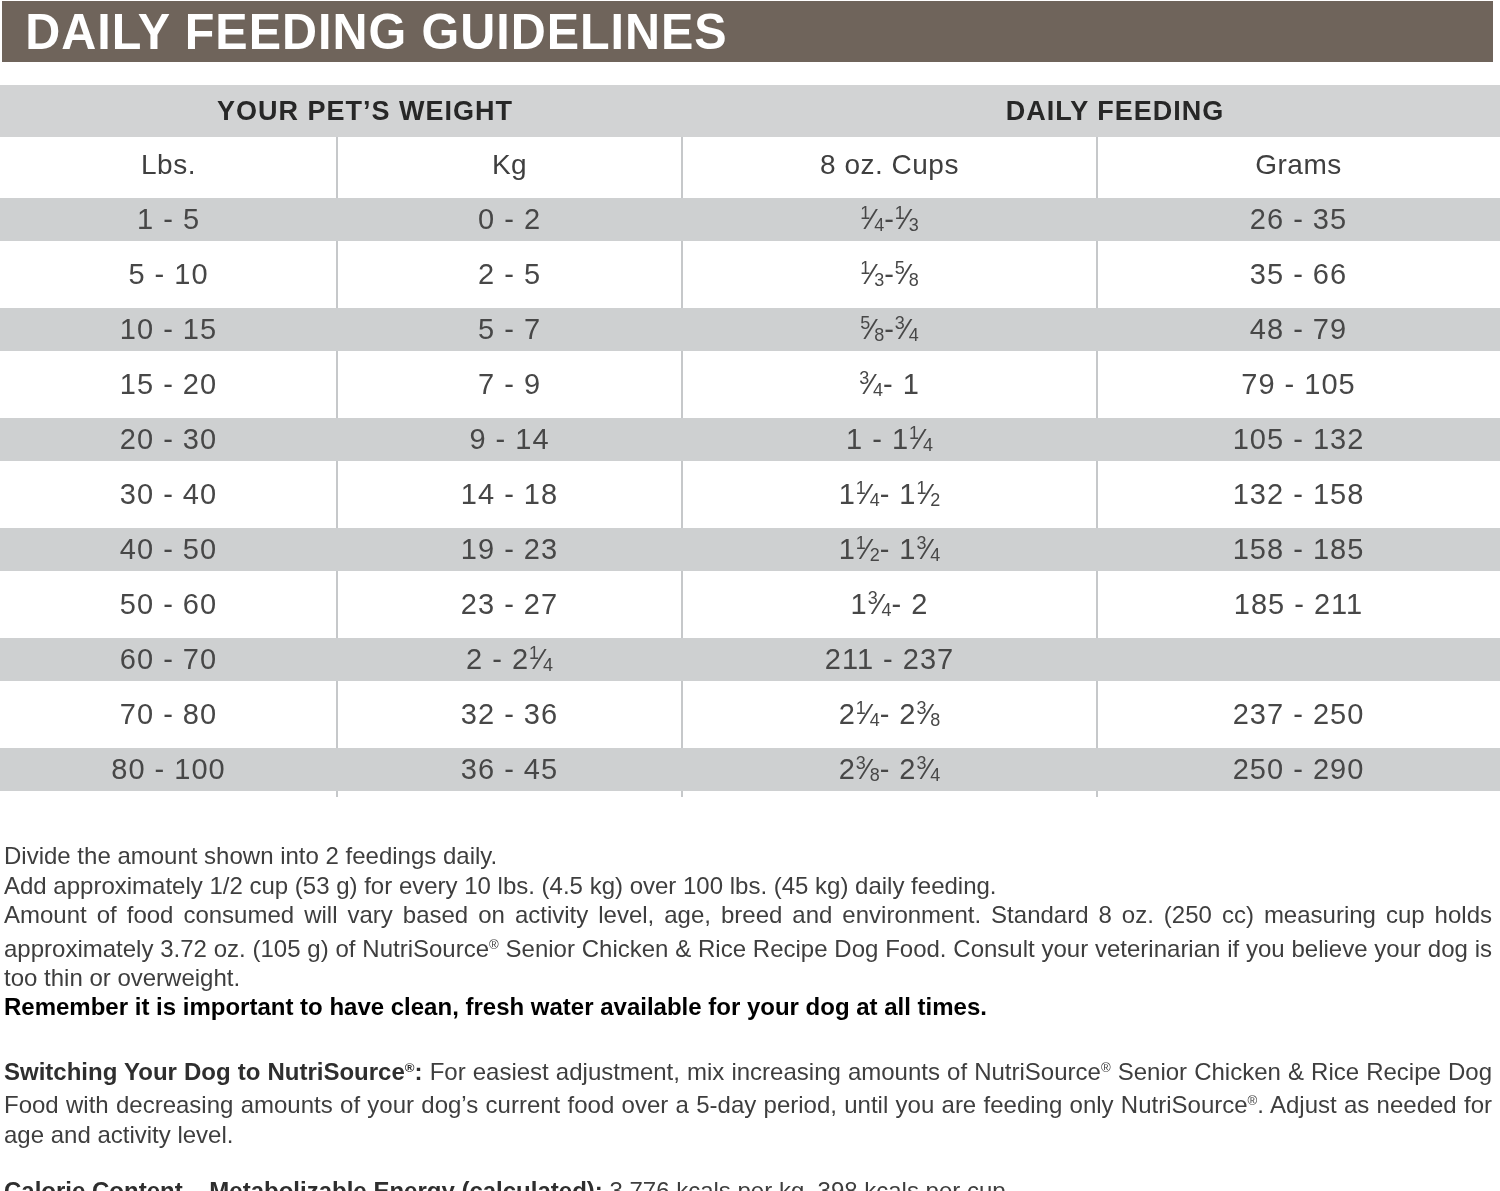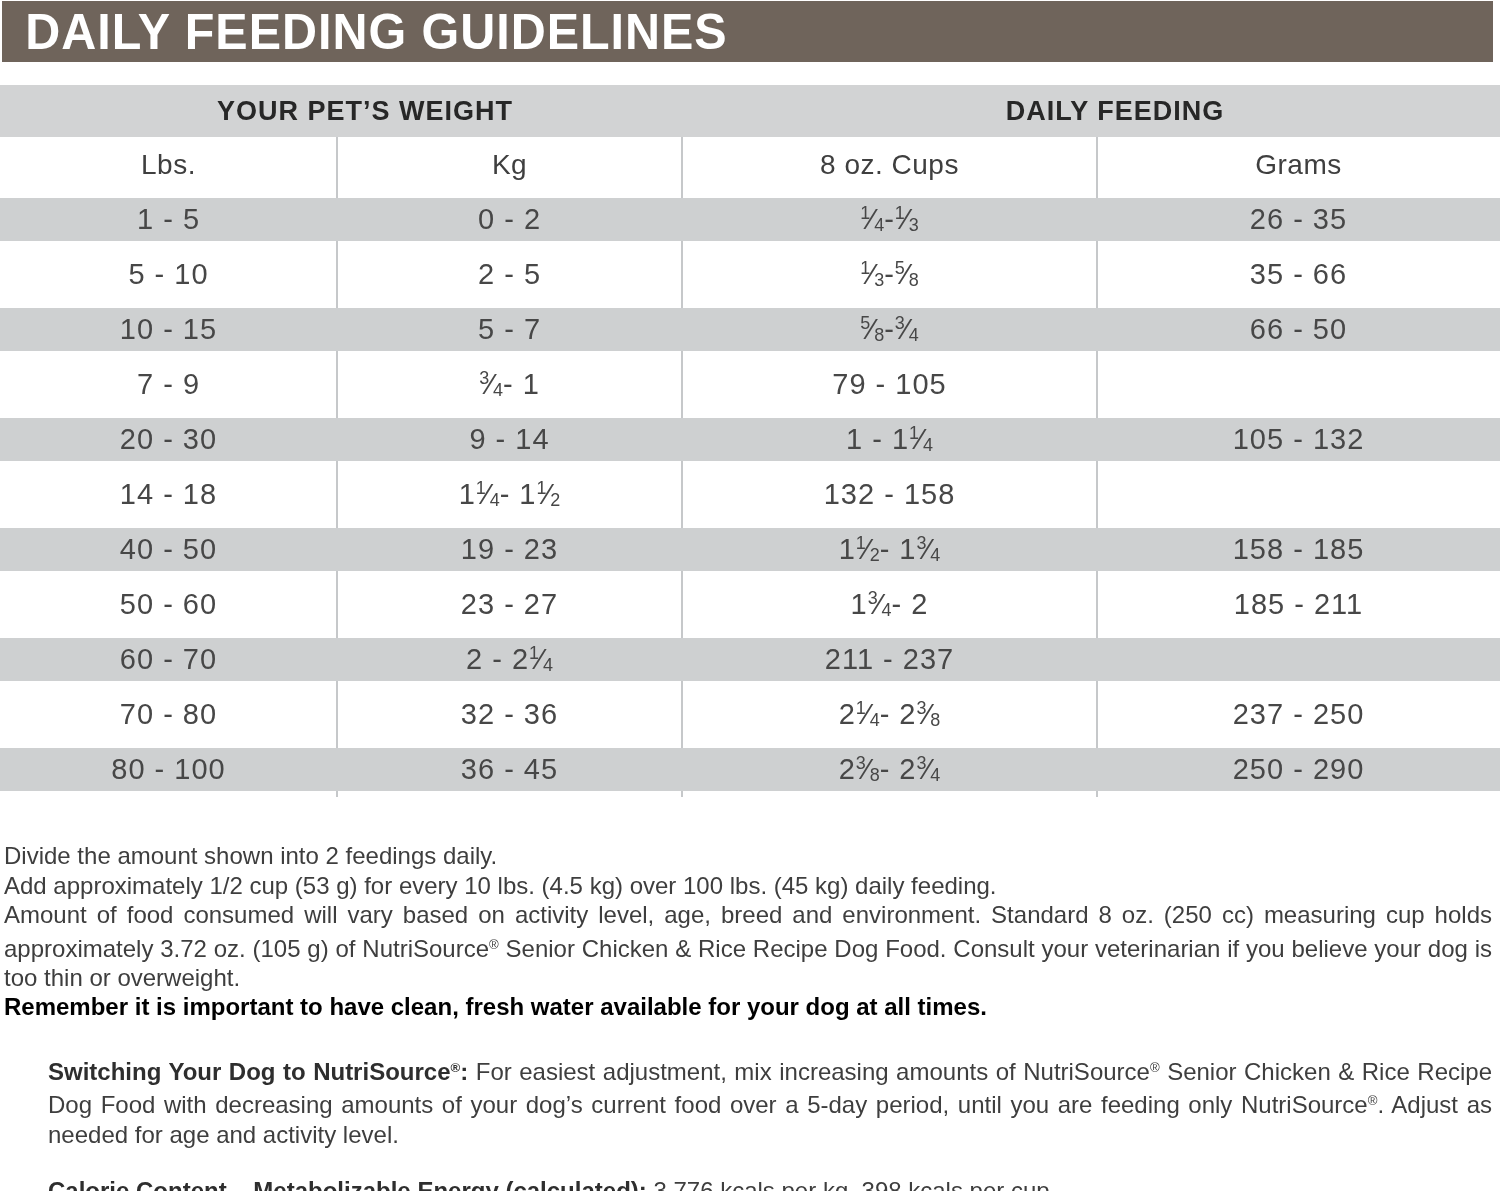--- a/index.html
+++ b/index.html
@@ -58,21 +58,21 @@
   .fr sub{font-size:62%;vertical-align:-0.12em;letter-spacing:0;}
   .fr .sl{margin:0 -1px;}
 
   
   .notes{
     position:absolute;top:841px;left:4px;right:8px;
     font-size:24px;line-height:29.5px;color:var(--text-dark);
   }
   .note.justify{text-align:justify;}
   .note.bold{font-weight:bold;color:#000000;}
-  .para{margin-top:31px;text-align:justify;margin-left:44px;}
+  .para{margin-top:31px;text-align:justify;}
   .para b{color:#2E2E2E;}
   .calorie{margin-top:27px;text-align:left;}
   sup.reg{font-size:55%;vertical-align:0.6em;letter-spacing:0;}
 </style>
 </head>
 <body>
 
 <div class="page">
 
   <div class="title-bar">
@@ -104,34 +104,36 @@
           <div class="row">
             <div class="cell">5 - 10</div>
             <div class="cell">2 - 5</div>
             <div class="cell"><span class="fr"><sup>1</sup><span class="sl">⁄</span><sub>3</sub></span> - <span class="fr"><sup>5</sup><span class="sl">⁄</span><sub>8</sub></span></div>
             <div class="cell">35 - 66</div>
           </div>
           <div class="row gray">
             <div class="cell">10 - 15</div>
             <div class="cell">5 - 7</div>
             <div class="cell"><span class="fr"><sup>5</sup><span class="sl">⁄</span><sub>8</sub></span> - <span class="fr"><sup>3</sup><span class="sl">⁄</span><sub>4</sub></span></div>
-            <div class="cell">66 - 50</div>
+            <div class="cell">48 - 79</div>
           </div>
           <div class="row">
+            <div class="cell">15 - 20</div>
             <div class="cell">7 - 9</div>
             <div class="cell"><span class="fr"><sup>3</sup><span class="sl">⁄</span><sub>4</sub></span> - 1</div>
             <div class="cell">79 - 105</div>
           </div>
           <div class="row gray">
             <div class="cell">20 - 30</div>
             <div class="cell">9 - 14</div>
             <div class="cell">1 - 1 <span class="fr"><sup>1</sup><span class="sl">⁄</span><sub>4</sub></span></div>
             <div class="cell">105 - 132</div>
           </div>
           <div class="row">
+            <div class="cell">30 - 40</div>
             <div class="cell">14 - 18</div>
             <div class="cell">1 <span class="fr"><sup>1</sup><span class="sl">⁄</span><sub>4</sub></span> - 1 <span class="fr"><sup>1</sup><span class="sl">⁄</span><sub>2</sub></span></div>
             <div class="cell">132 - 158</div>
           </div>
           <div class="row gray">
             <div class="cell">40 - 50</div>
             <div class="cell">19 - 23</div>
             <div class="cell">1 <span class="fr"><sup>1</sup><span class="sl">⁄</span><sub>2</sub></span> - 1 <span class="fr"><sup>3</sup><span class="sl">⁄</span><sub>4</sub></span></div>
             <div class="cell">158 - 185</div>
           </div>

